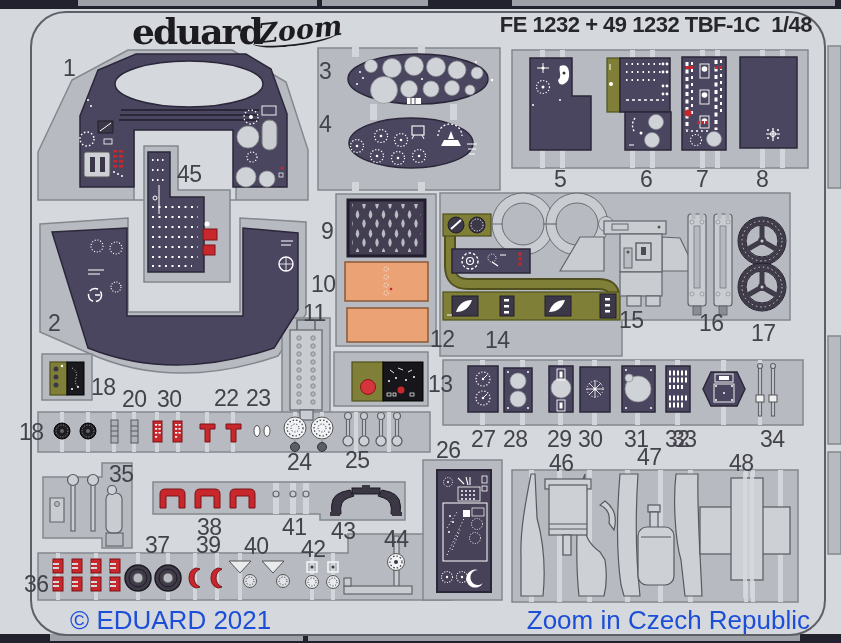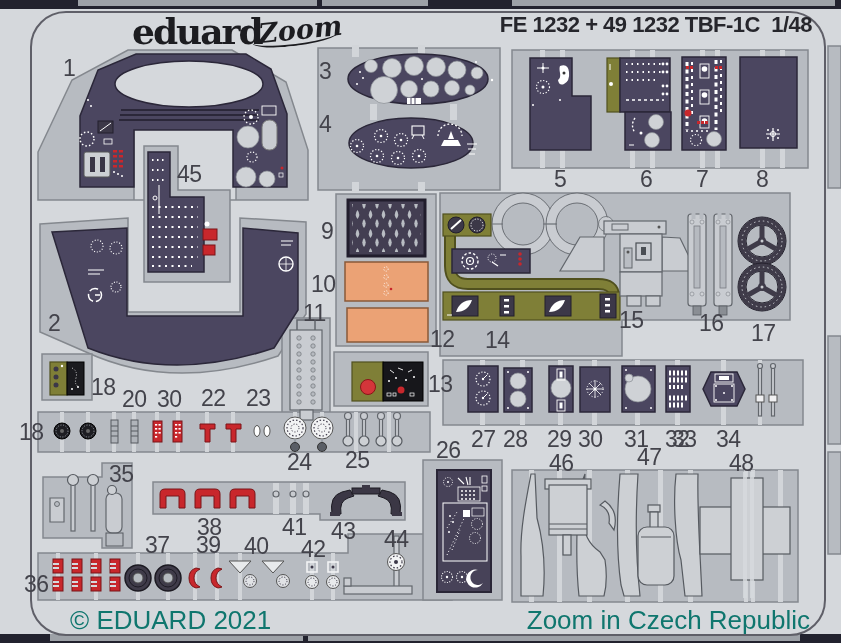--- a/index.html
+++ b/index.html
@@ -13,21 +13,21 @@
          border:2px solid #5f5f68;border-radius:36px;}
   .brand{position:absolute;left:132px;top:10px;font-family:"DejaVu Serif",serif;
          font-weight:700;font-size:36px;letter-spacing:-2px;color:#1c1c20;}
   .zoomlogo{position:absolute;left:258px;top:14px;font-family:"DejaVu Serif",serif;
          font-style:italic;font-weight:700;font-size:27px;color:#1c1c20;transform:rotate(-6deg);}
   .zoomswoosh{position:absolute;left:252px;top:28px;width:88px;height:16px;
          border-bottom:2.5px solid #1c1c20;border-radius:0 0 70% 40%;transform:rotate(-5deg);}
   .title{position:absolute;right:29px;top:12px;font-size:22px;font-weight:bold;
          color:#26262c;letter-spacing:-0.5px;white-space:pre;}
   .pn{position:absolute;font-size:23px;color:#43434b;letter-spacing:-0.5px;}
-  .foot{position:absolute;top:605px;font-size:26px;color:#0f766e;}
+  .foot{position:absolute;top:605px;font-size:26px;color:#1d4ed8;}
   .foot.left{left:70px;}
   .foot.right{right:31px;}
   svg.art{position:absolute;left:0;top:0;}
   .bk{fill:#b7bbc1;stroke:#84888e;stroke-width:1.5}
   .tab{fill:#d2d5d9}
   .dk{fill:#4b4660;stroke:#2b2739;stroke-width:1.5}
   .drk{fill:#3c3848;stroke:#221f2c;stroke-width:1}
   .lt{fill:#c9ccd1;stroke:#63676d;stroke-width:1.2}
   .lt2{fill:#cdd0d4;stroke:#565a60;stroke-width:1.2}
   .ol{fill:#7f7f37;stroke:#50501e;stroke-width:1.2}
@@ -874,33 +874,33 @@
   <span class="pn" style="left:430px;top:326px">12</span>
   <span class="pn" style="left:428px;top:371px">13</span>
   <span class="pn" style="left:485px;top:327px">14</span>
   <span class="pn" style="left:619px;top:307px">15</span>
   <span class="pn" style="left:699px;top:310px">16</span>
   <span class="pn" style="left:751px;top:320px">17</span>
   <span class="pn" style="left:91px;top:374px">18</span>
   <span class="pn" style="left:19px;top:419px">18</span>
   <span class="pn" style="left:122px;top:386px">20</span>
   <span class="pn" style="left:157px;top:386px">30</span>
-  <span class="pn" style="left:201px;top:385px">22</span>
+  <span class="pn" style="left:214px;top:385px">22</span>
   <span class="pn" style="left:246px;top:385px">23</span>
   <span class="pn" style="left:287px;top:449px">24</span>
   <span class="pn" style="left:345px;top:447px">25</span>
   <span class="pn" style="left:436px;top:437px">26</span>
   <span class="pn" style="left:471px;top:426px">27</span>
   <span class="pn" style="left:503px;top:426px">28</span>
   <span class="pn" style="left:547px;top:426px">29</span>
   <span class="pn" style="left:578px;top:426px">30</span>
   <span class="pn" style="left:624px;top:426px">31</span>
   <span class="pn" style="left:665px;top:426px">32</span>
   <span class="pn" style="left:672px;top:426px">33</span>
-  <span class="pn" style="left:716px;top:426px">34</span>
+  <span class="pn" style="left:760px;top:426px">34</span>
   <span class="pn" style="left:109px;top:461px">35</span>
   <span class="pn" style="left:24px;top:571px">36</span>
   <span class="pn" style="left:145px;top:532px">37</span>
   <span class="pn" style="left:197px;top:514px">38</span>
   <span class="pn" style="left:196px;top:532px">39</span>
   <span class="pn" style="left:244px;top:533px">40</span>
   <span class="pn" style="left:282px;top:514px">41</span>
   <span class="pn" style="left:301px;top:536px">42</span>
   <span class="pn" style="left:331px;top:518px">43</span>
   <span class="pn" style="left:384px;top:526px">44</span>

